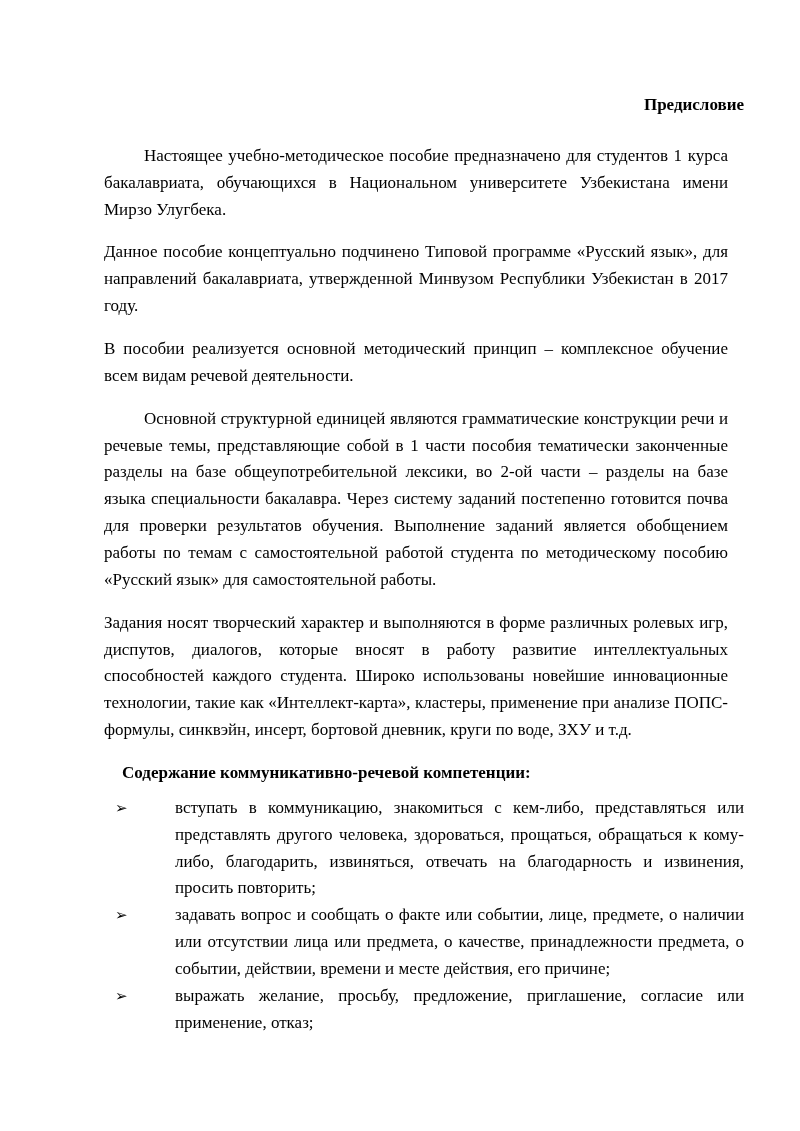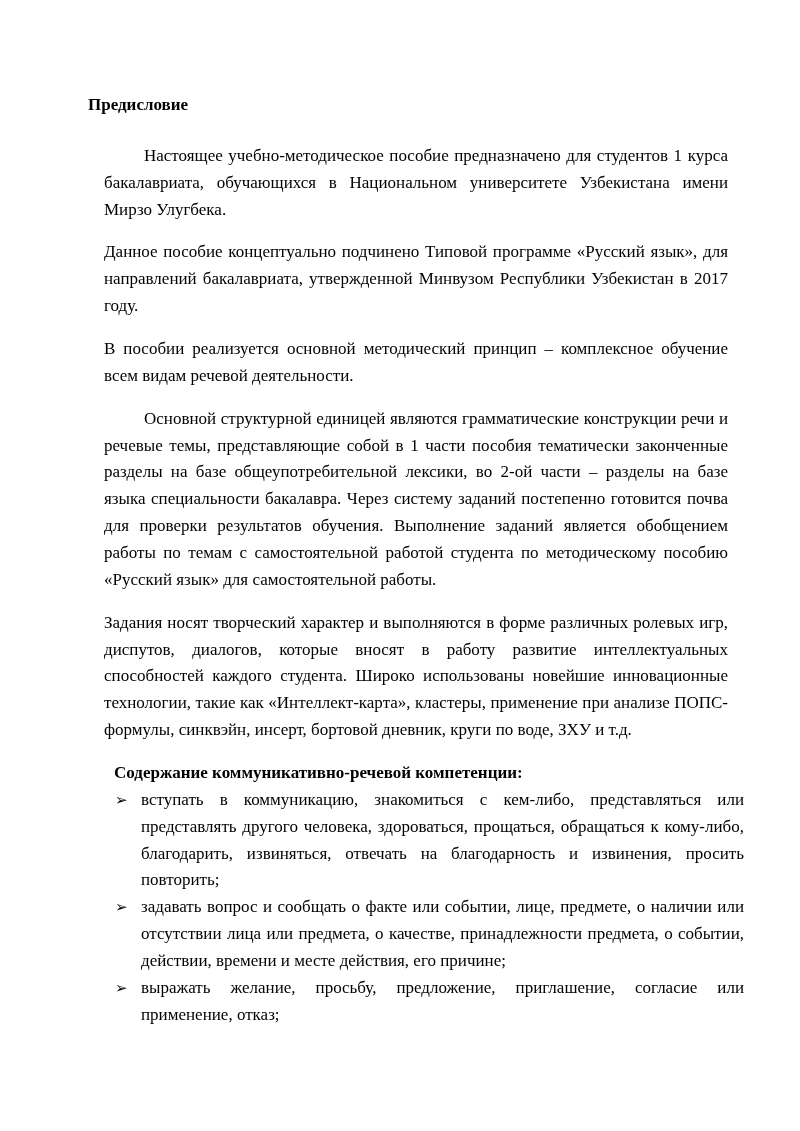--- a/index.html
+++ b/index.html
@@ -13,34 +13,34 @@
     min-height: 1131px;
     box-sizing: border-box;
     background: #ffffff;
     padding: 92px 56px 60px 88px;
     font-family: "Liberation Serif", "DejaVu Serif", serif;
     font-size: 17px;
     line-height: 1.58;
     color: #000000;
   }
   .doc-title {
-    text-align: left;
+    text-align: right;
     font-weight: bold;
     font-size: 17px;
     margin: 0 0 24px 0;
   }
   .para {
     margin: 16px;
     text-align: justify;
   }
   .para.first-indent {
     text-indent: 40px;
   }
   .section-heading {
-    margin: 0;
+    margin: 8px;
     font-weight: bold;
     text-indent: 26px;
     text-align: left;
   }
   .bullet-list {
     margin: 0;
     padding: 0 0 0 27px;
     list-style: none;
   }
   .bullet-item {
@@ -50,20 +50,21 @@
   .bullet-marker {
     flex: 0 0 26px;
     width: 26px;
     font-family: "DejaVu Sans", "Liberation Sans", sans-serif;
     font-size: 15px;
     line-height: 1.79;
   }
   .bullet-text {
     flex: 1 1 auto;
     text-align: justify;
+    margin-left: 34px;
   }
 </style>
 </head>
 <body>
 
 <div class="page">
 
   <h1 class="doc-title">Предисловие</h1>
 
   <p class="para first-indent">Настоящее учебно-методическое пособие предназначено для студентов 1 курса бакалавриата, обучающихся в Национальном университете Узбекистана имени Мирзо Улугбека.</p>

